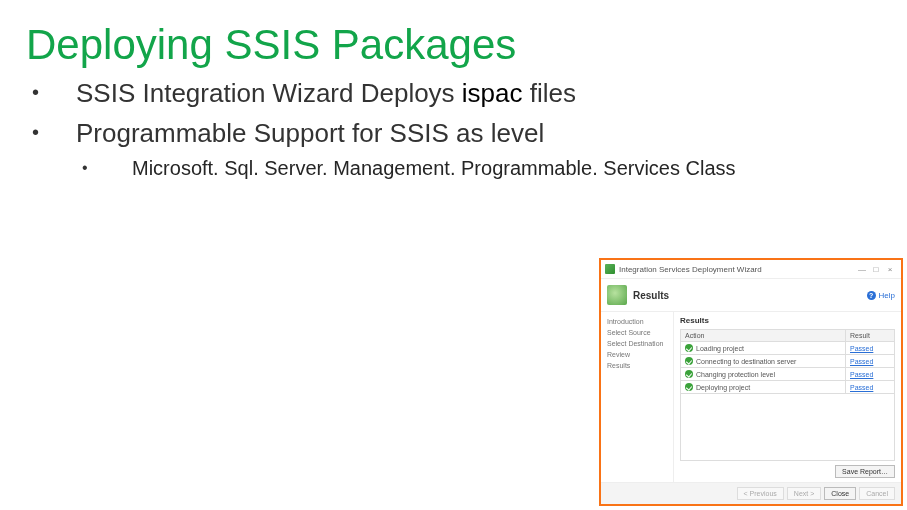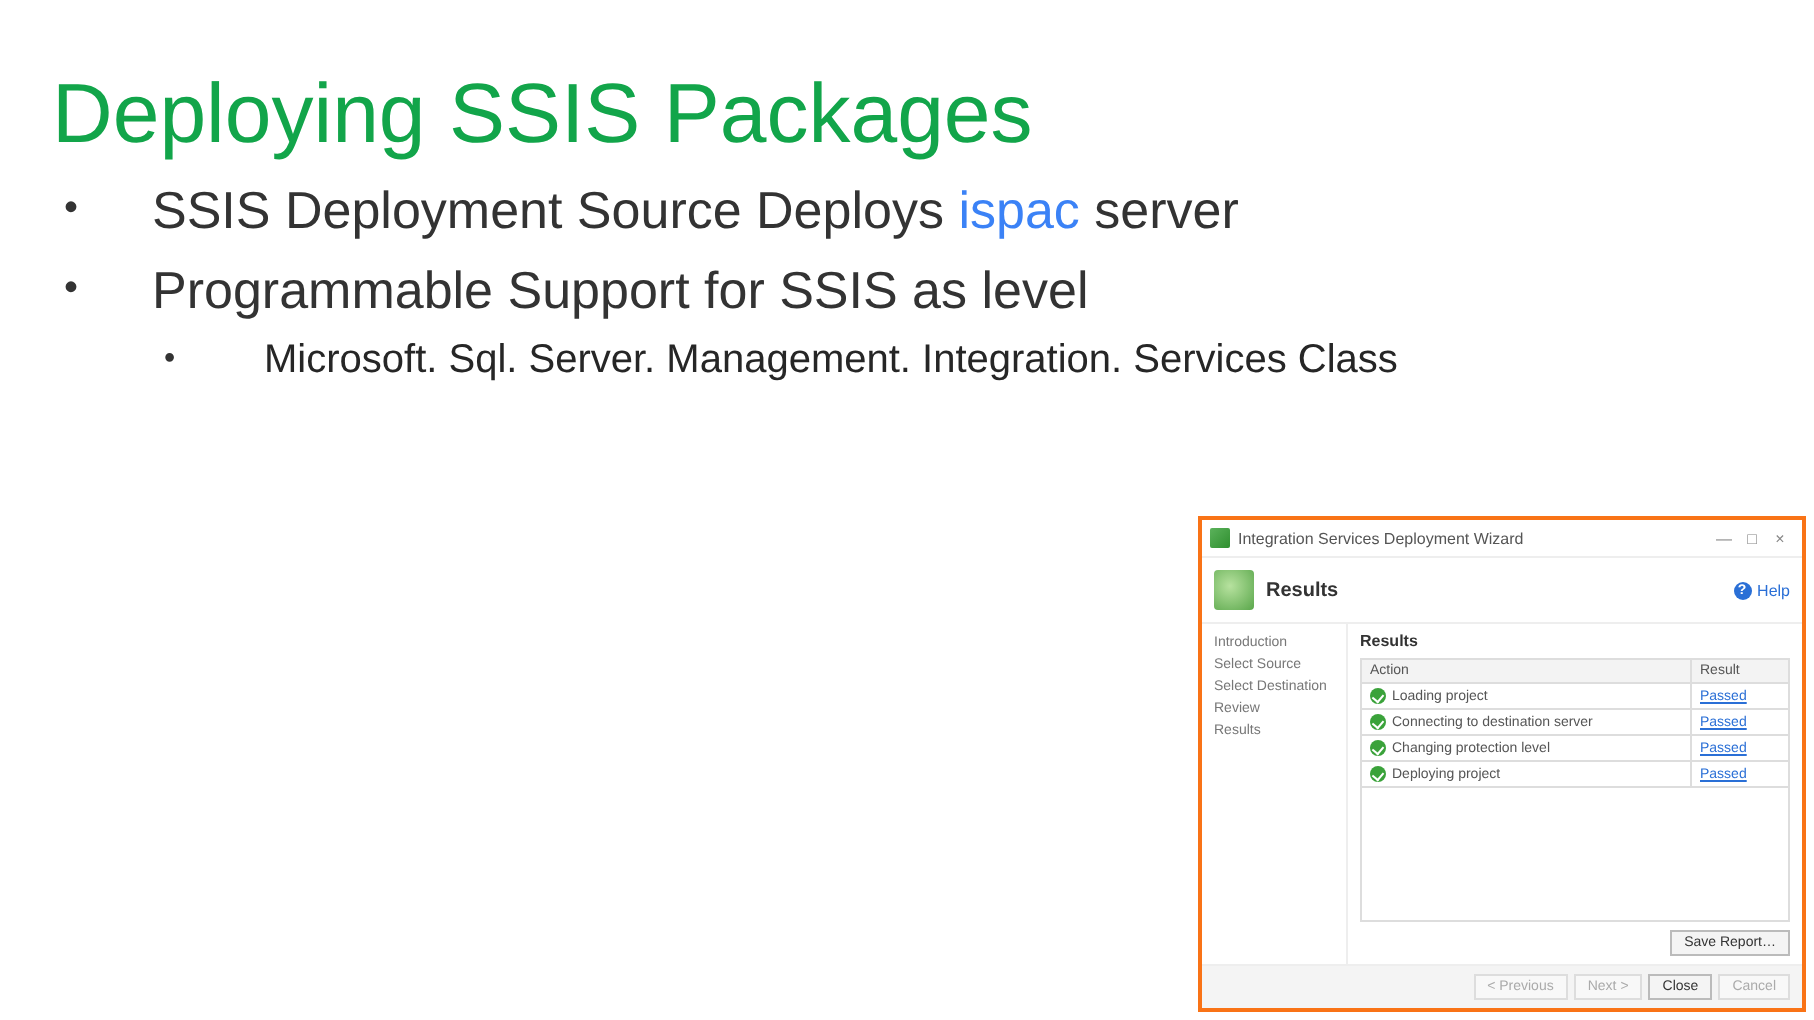--- a/index.html
+++ b/index.html
@@ -11,21 +11,21 @@
     font-family: "Segoe UI", "Segoe UI Light", Arial, sans-serif;
     color: #333;
     overflow: hidden;
     position: relative;
   }
   .slide {
     position: relative;
     width: 907px;
     height: 510px;
     box-sizing: border-box;
-    padding: 34px 26px 0 26px;
+    padding: 22px 26px 0 26px;
   }
   .title {
     font-size: 42px;
     font-weight: 300;
     color: #12a54a;
     margin: 0 0 8px 0;
     line-height: 1.1;
   }
   ul.level1 {
     list-style: none;
@@ -44,21 +44,21 @@
     line-height: 32px;
     text-align: left;
     padding-left: 6px;
   }
   ul.level1 > li .content {
     font-size: 26px;
     font-weight: 300;
     color: #333;
     line-height: 34px;
   }
-  .ispac { color: #3b82f6; }
+  .ispac { color: #000000; }
   ul.level2 {
     list-style: none;
     margin: 4px 0 0 0;
     padding: 0;
   }
   ul.level2 > li {
     display: flex;
     align-items: flex-start;
   }
   ul.level2 > li .bullet2 {
@@ -254,31 +254,31 @@
 </head>
 <body>
 
 <div class="slide">
   <h1 class="title">Deploying SSIS Packages</h1>
 
   <ul class="level1">
     <li>
       <div class="bullet">•</div>
       <div class="content">
-        <span>SSIS Deployment Source Deploys </span><span class="ispac">ispac</span><span> server</span>
+        <span>SSIS Integration Wizard Deploys </span><span class="ispac">ispac</span><span> files</span>
       </div>
     </li>
     <li>
       <div class="bullet">•</div>
       <div class="content">
         <span>Programmable Support for SSIS as level</span>
         <ul class="level2">
           <li>
             <div class="bullet2">•</div>
-            <div class="content2">Microsoft. Sql. Server. Management. Integration. Services Class</div>
+            <div class="content2">Microsoft. Sql. Server. Management. Programmable. Services Class</div>
           </li>
         </ul>
       </div>
     </li>
   </ul>
 
   <div class="wizard">
     <div class="titlebar">
       <div class="icon"></div>
       <div class="ttl">Integration Services Deployment Wizard</div>

